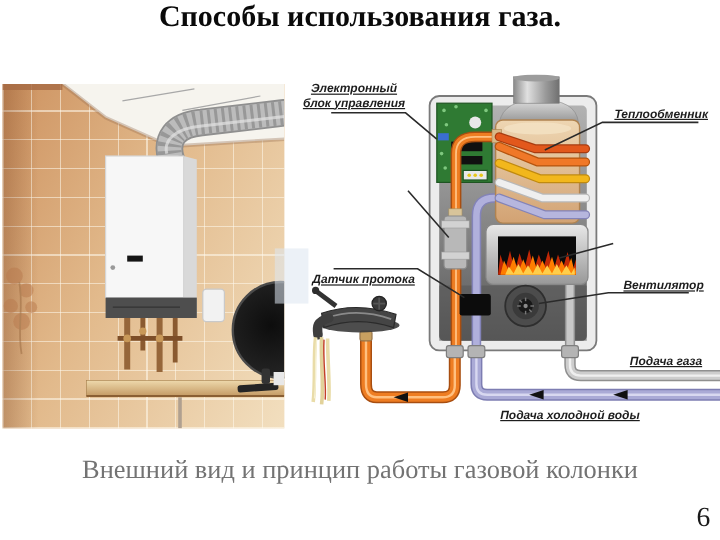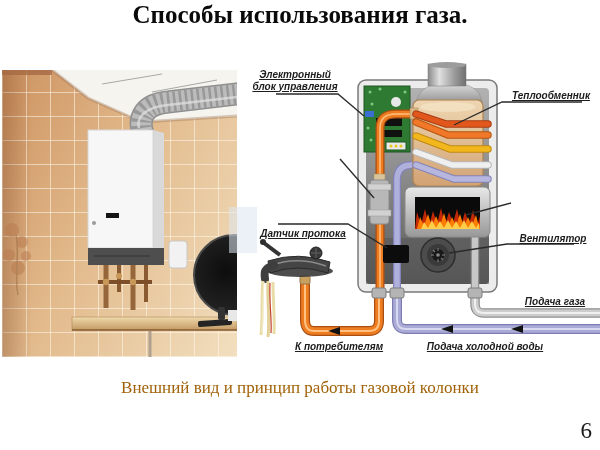--- a/index.html
+++ b/index.html
@@ -1,21 +1,21 @@
 <!DOCTYPE html>
 <html><head>
 <meta charset="utf-8">
 <style>
   html,body{margin:0;padding:0;}
   .slide{position:relative;width:600px;height:450px;background:#ffffff;overflow:hidden;
          font-family:"Liberation Serif",serif;}
   .title{position:absolute;top:0;left:0;right:0;text-align:center;
          font-weight:bold;font-size:25px;line-height:30px;color:#0a0a0a;}
   .caption{position:absolute;top:378px;left:0;right:0;text-align:center;
-           font-size:17px;color:#a16207;}
+           font-size:22px;color:#737373;}
   .pagenum{position:absolute;top:418px;right:8px;font-size:23px;color:#1a1a1a;}
 
   
   .photo{position:absolute;left:2px;top:70px;width:235px;height:287px;overflow:hidden;
     background:
       repeating-linear-gradient(90deg, rgba(255,250,238,.55) 0 1px, rgba(0,0,0,0) 1px 24px),
       repeating-linear-gradient(0deg, rgba(255,250,238,.55) 0 1px, rgba(0,0,0,0) 1px 24px),
       linear-gradient(118deg,#cd9260 0%,#e2ba8c 45%,#f2dfbf 100%);}
   .photo svg{position:absolute;left:0;top:0;}
 
@@ -300,19 +300,18 @@
     </svg>
 
     <div class="dlabel" style="left:1px;top:7px;width:88px;">
       <div>Электронный</div>
       <div>блок управления</div>
     </div>
     <div class="dlabel" style="left:8px;top:166px;width:90px;">Датчик протока</div>
     <div class="dlabel left" style="left:252px;top:28px;width:98px;">Теплообменник</div>
     <div class="dlabel left" style="left:258px;top:171px;width:90px;">Вентилятор</div>
     <div class="dlabel left" style="left:262px;top:234px;width:86px;">Подача газа</div>
-    <div class="dlabel" style="left:34px;top:279px;width:110px;">К потребителям</div>
-    <div class="dlabel" style="left:165px;top:279px;width:140px;">Подача холодной воды</div>
+    <div class="dlabel" style="left:155px;top:279px;width:140px;">Подача холодной воды</div>
   </div>
 
   <div class="caption">Внешний вид и принцип работы газовой колонки</div>
   <div class="pagenum">6</div>
 </div>
 
 </body></html>

